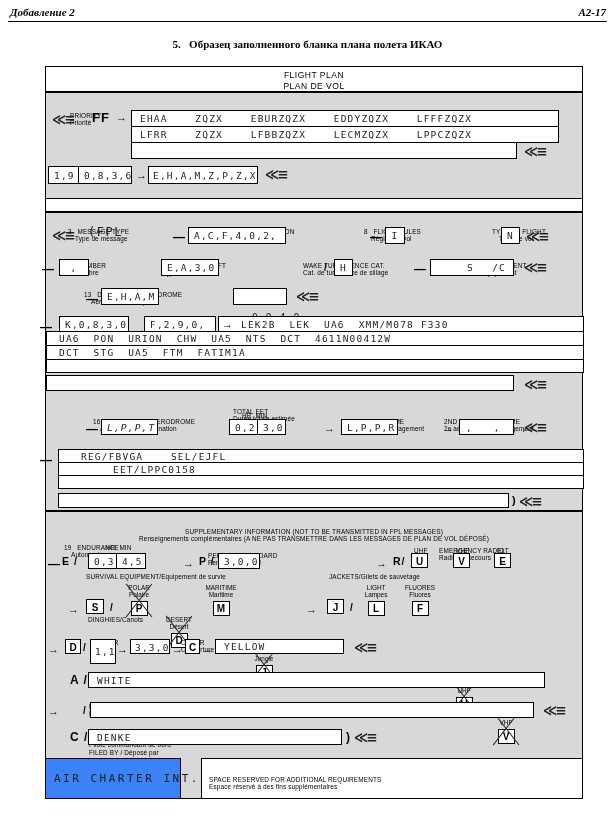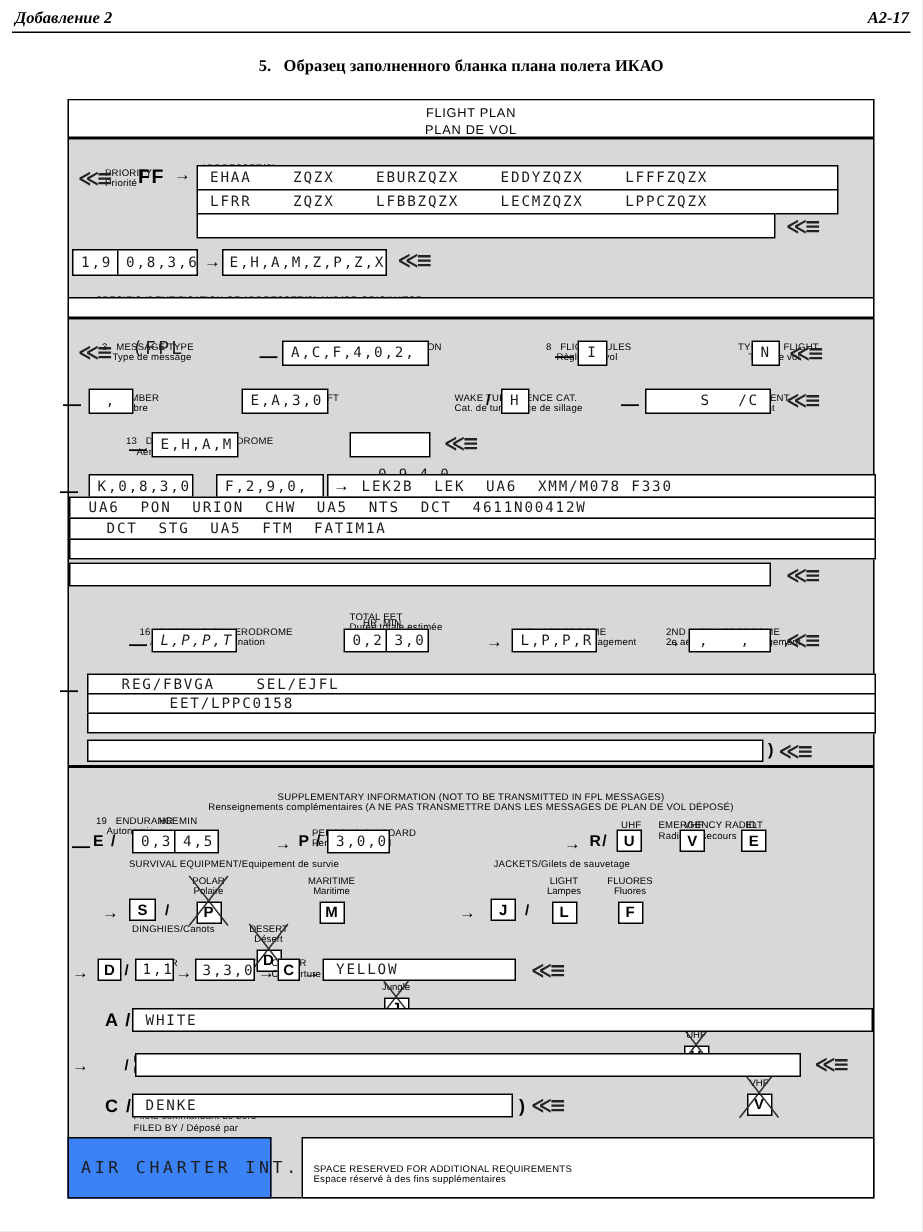--- a/index.html
+++ b/index.html
@@ -199,21 +199,21 @@
     <span class="hw" style="padding-left:5px;">F,2,9,0,</span>
   </div>
   <div class="row" style="left:172px;top:249px;width:366px;height:16px;">
     <span class="abs arr" style="position:static;padding-left:3px;">→</span>
     <span class="hw" style="padding-left:8px;">LEK2B  LEK  UA6  XMM/M078 F330</span>
   </div>
   <div class="row" style="left:0px;top:264px;width:538px;height:15px;">
     <span class="hw" style="padding-left:12px;">UA6  PON  URION  CHW  UA5  NTS  DCT  4611N00412W</span>
   </div>
   <div class="row" style="left:0px;top:278px;width:538px;height:15px;">
-    <span class="hw" style="padding-left:24px;">DCT  STG  UA5  FTM  FATIM1A</span>
+    <span class="hw" style="padding-left:12px;">DCT  STG  UA5  FTM  FATIM1A</span>
   </div>
   <div class="row" style="left:0px;top:292px;width:538px;height:14px;">
     <span class="hw" style="padding-left:12px;"></span>
   </div>
   <div class="row" style="left:0px;top:308px;width:468px;height:16px;">
     <span class="hw" style="padding-left:12px;"></span>
   </div>
   <div class="sym" style="left:478px;top:311px;">≪≡</div>
 
   <div class="lbl" style="left:187px;top:327px;">
@@ -356,40 +356,40 @@
   </div>
   <div class="lbl" style="left:135px;top:558px;">
     <div>COVER</div><div>Couverture</div>
   </div>
   <div class="lbl" style="left:225px;top:558px;">
     <div>COLOUR</div><div>Couleur</div>
   </div>
   <div class="arr" style="left:2px;top:577px;">→</div>
   <div class="sbox" style="left:19px;top:572px;width:16px;height:15px;line-height:15px;">D</div>
   <div class="abs pr" style="left:37px;top:575px;">/</div>
-  <div class="wbox" style="left:44px;top:572px;width:26px;height:15px;">
+  <div class="wbox" style="left:44px;top:572px;width:26px;height:25px;">
     <span class="hw" style="padding-left:4px;">1,1</span>
   </div>
   <div class="arr" style="left:71px;top:577px;">→</div>
   <div class="wbox" style="left:84px;top:572px;width:40px;height:15px;align-items:flex-end;">
     <span class="hw" style="padding-left:4px;">3,3,0</span>
   </div>
   <div class="arr" style="left:126px;top:577px;">→</div>
   <div class="sbox" style="left:139px;top:572px;width:15px;height:15px;line-height:15px;">C</div>
   <div class="arr" style="left:156px;top:577px;">→</div>
   <div class="wbox" style="left:169px;top:572px;width:129px;height:15px;">
     <span class="hw" style="padding-left:8px;">YELLOW</span>
   </div>
   <div class="sym" style="left:308px;top:574px;">≪≡</div>
 
   <div class="lbl" style="left:44px;top:592px;">
     <div>AIRCRAFT COLOUR AND MARKINGS</div><div>Couleur et marques de l'aéronef</div>
   </div>
   <div class="prefix" style="left:24px;top:608px;font-size:12px;">A /</div>
-  <div class="wbox" style="left:42px;top:605px;width:494px;height:16px;">
+  <div class="wbox" style="left:42px;top:605px;width:457px;height:16px;">
     <span class="hw" style="padding-left:8px;">WHITE</span>
   </div>
 
   <div class="lbl" style="left:43px;top:622px;">
     <div>REMARKS</div><div>Remarques</div>
   </div>
   <div class="arr" style="left:2px;top:639px;">→</div>
 
   <div class="abs pr" style="left:37px;top:638px;">/</div>
   <div class="wbox" style="left:44px;top:635px;width:444px;height:16px;">

